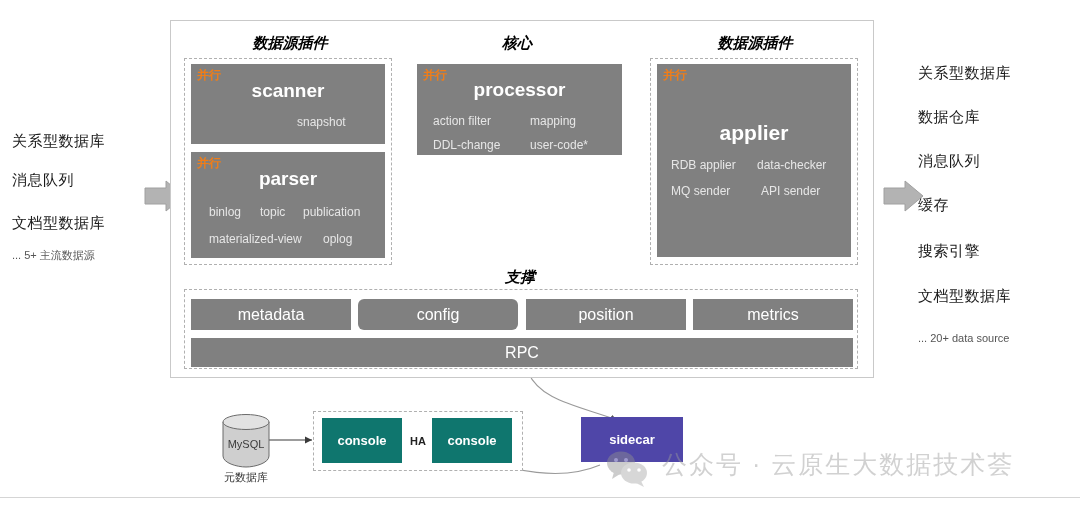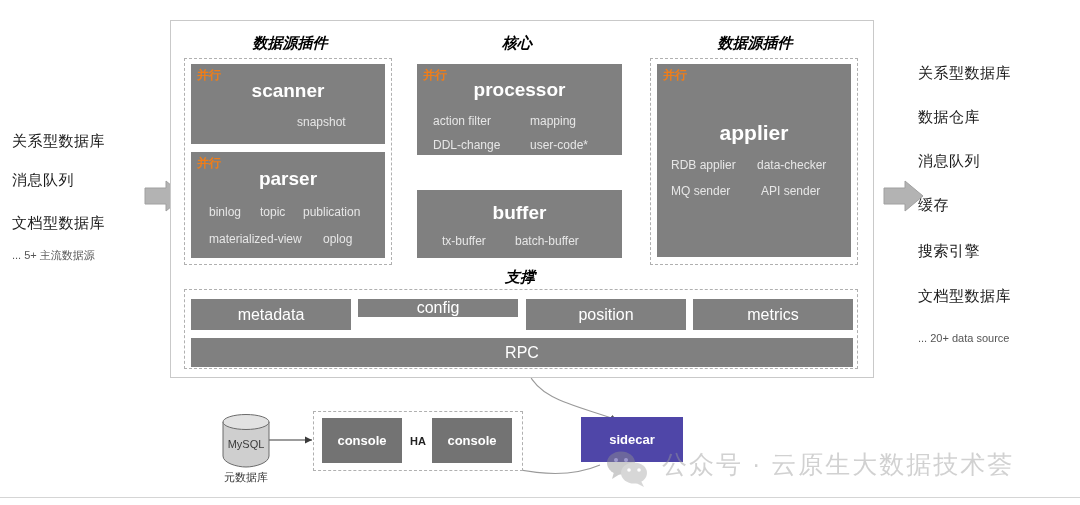--- a/index.html
+++ b/index.html
@@ -119,21 +119,21 @@
   }
   .cyl-text {
     position: absolute;
     font-size: 11px;
     color: #3c3c3c;
     text-align: center;
     white-space: nowrap;
   }
   .console-box {
     position: absolute;
-    background: #737373;
+    background: #0f766e;
     color: #ffffff;
     display: flex;
     align-items: center;
     justify-content: center;
     font-size: 13px;
     font-weight: bold;
   }
   .ha-label {
     position: absolute;
     font-size: 11px;
@@ -260,43 +260,38 @@
 
   <div class="gbox" style="left:417px; top:64px; width:205px; height:91px;">
     <span class="parallel">并行</span>
     <span class="title" style="top:15px;">processor</span>
     <span class="sub" style="left:16px; top:50px;">action filter</span>
     <span class="sub" style="left:113px; top:50px;">mapping</span>
     <span class="sub" style="left:16px; top:74px;">DDL-change</span>
     <span class="sub" style="left:113px; top:74px;">user-code*</span>
   </div>
 
-  <div class="gbox" style="left:417px; top:190px; width:205px; height:68px;">
-    <span class="title" style="top:12px;">buffer</span>
-    <span class="sub" style="left:25px; top:44px;">tx-buffer</span>
-    <span class="sub" style="left:98px; top:44px;">batch-buffer</span>
-  </div>
 
   <div class="dashed-group" style="left:650px; top:58px; width:208px; height:207px;"></div>
 
   <div class="gbox" style="left:657px; top:64px; width:194px; height:193px;">
     <span class="parallel">并行</span>
     <span class="title" style="top:57px; font-size:21px;">applier</span>
     <span class="sub" style="left:14px; top:94px;">RDB applier</span>
     <span class="sub" style="left:100px; top:94px;">data-checker</span>
     <span class="sub" style="left:14px; top:120px;">MQ sender</span>
     <span class="sub" style="left:104px; top:120px;">API sender</span>
   </div>
 
   <div class="dashed-group" style="left:184px; top:289px; width:674px; height:80px;"></div>
 
   <div class="support-box" style="left:191px; top:299px; width:160px; height:31px;">
     <span>metadata</span>
   </div>
-  <div class="support-box" style="left:358px; top:299px; width:160px; height:18px;">
+  <div class="support-box" style="left:358px; top:299px; width:160px; height:31px;border-radius:6px;">
     <span>config</span>
   </div>
   <div class="support-box" style="left:526px; top:299px; width:160px; height:31px;">
     <span>position</span>
   </div>
   <div class="support-box" style="left:693px; top:299px; width:160px; height:31px;">
     <span>metrics</span>
   </div>
   <div class="support-box" style="left:191px; top:338px; width:662px; height:29px;">
     <span>RPC</span>

